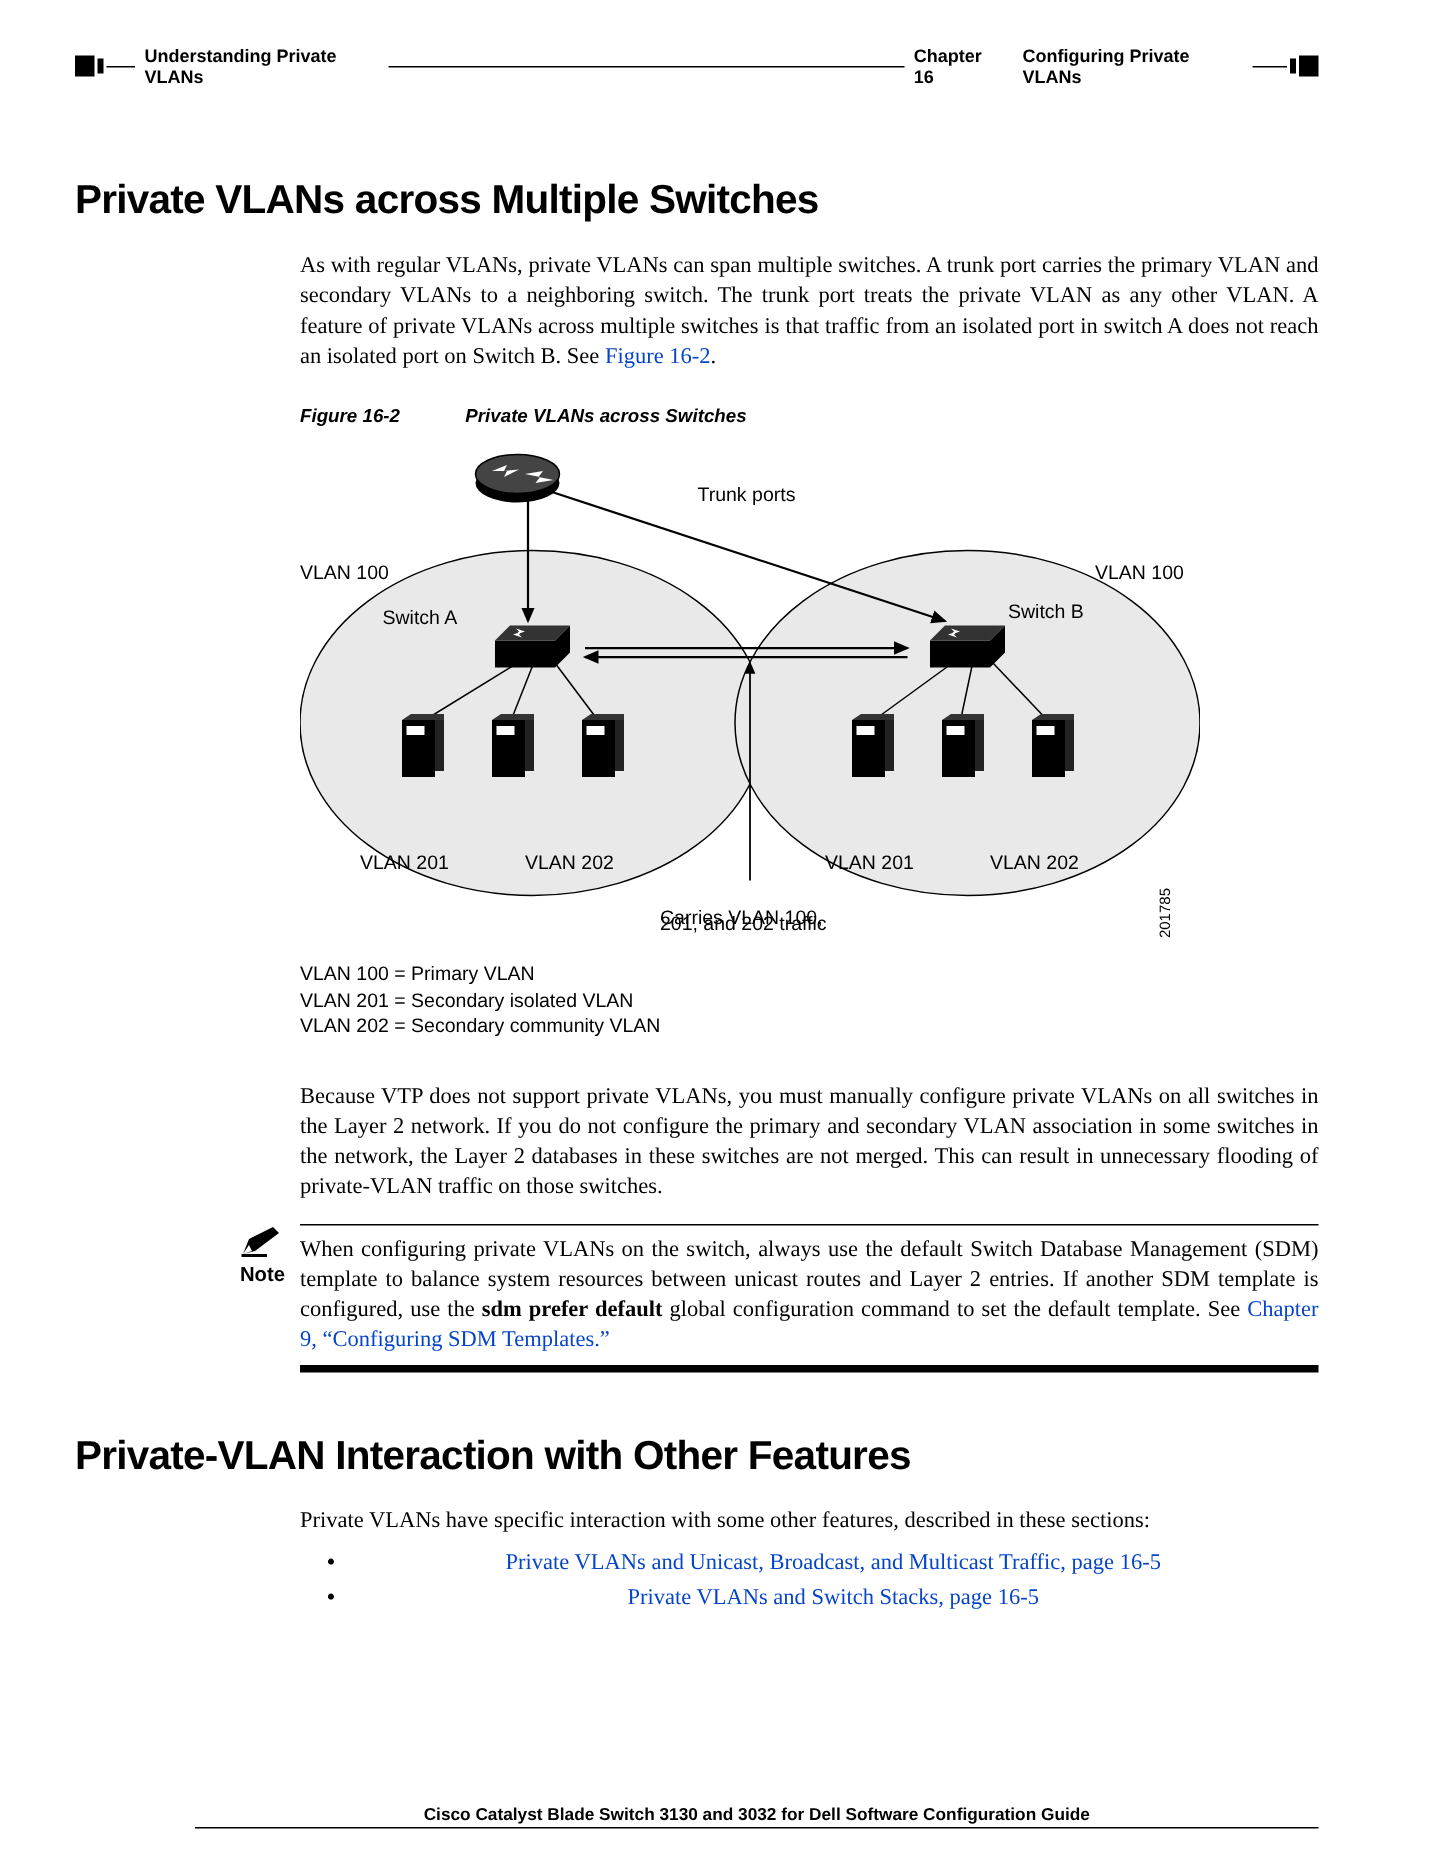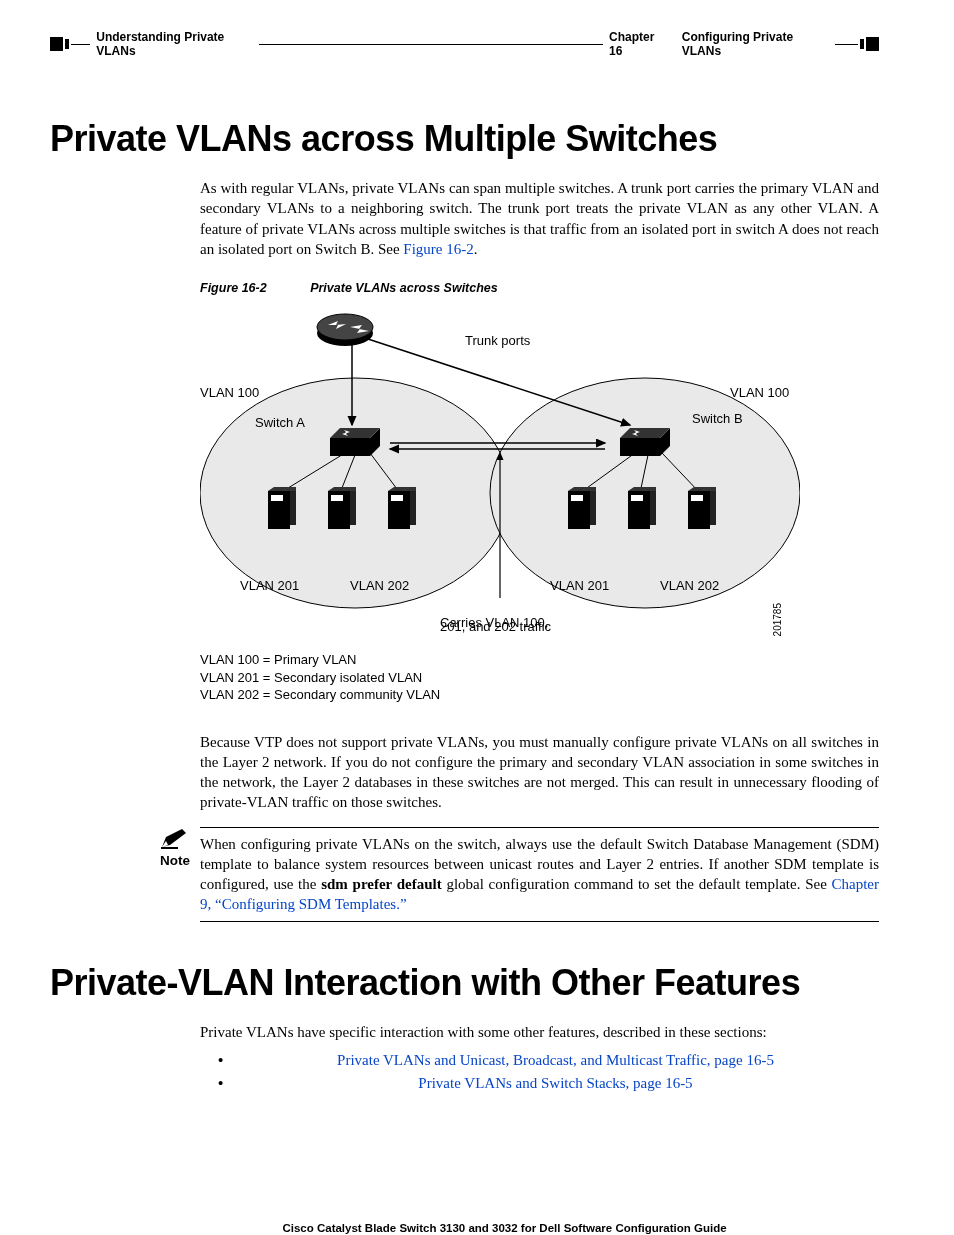--- a/index.html
+++ b/index.html
@@ -26,21 +26,21 @@
   }
   .hdr-left { display: flex; align-items: center; }
   .hdr-right { display: flex; align-items: center; }
   .bar-thick { background:#000; height:14px; width:14px; display:inline-block; }
   .bar-mid { background:#000; height:10px; width:4px; display:inline-block; margin:0 2px 0 2px; }
   .hdr-rule { border-top:1px solid #000; width: 360px; display:inline-block; vertical-align: middle; margin-right:6px;}
   .hdr-rule-r { border-top:1px solid #000; width: 24px; display:inline-block; vertical-align: middle; margin-left:6px;}
   h1.sec {
     font-family: Arial, Helvetica, sans-serif;
     font-weight: bold;
-    font-size: 36px;
+    font-size: 27px;
     margin: 60px 0 18px 0;
     letter-spacing: -0.5px;
   }
   .body-block { margin-left: 150px; }
   p { font-size: 15px; line-height: 1.35; margin: 0 0 10px 0; text-align: justify;}
   .link { color: #0645c8; }
   .fig-cap {
     font-family: Arial, Helvetica, sans-serif;
     font-size: 12.5px;
     font-weight: bold;
@@ -63,21 +63,21 @@
     margin-top: 8px;
   }
   .note-block {
     display: flex;
     margin: 14px 0 0 100px;
     align-items: flex-start;
   }
   .note-icon-col { width: 50px; text-align:center; }
   .note-icon { font-size: 26px; line-height: 0.5; display:block; }
   .note-label { font-family: Arial, Helvetica, sans-serif; font-weight:bold; font-size:13.5px; display:block; margin-top:4px;}
-  .note-body { flex:1; border-top:1px solid #000; border-bottom:1px solid #000000; padding: 6px 0; }
+  .note-body { flex:1; border-top:1px solid #000; border-bottom:5px solid #000000; padding: 6px 0; }
   .note-body p { margin:0; font-size:15px; }
   ul.links { list-style: none; padding-left: 18px; margin: 8px 0 0 0; }
   ul.links li { position: relative; padding-left: 14px; margin-bottom: 6px; font-size:15px;text-align:center;}
   ul.links li::before { content: "•"; position:absolute; left:0; top:0; font-weight:bold;}
   .ftr {
     margin-top: 130px;
     position: relative;
   }
   .ftr-title {
     font-family: Arial, Helvetica, sans-serif;
@@ -204,21 +204,21 @@
               <rect x="22" width="6" height="34" fill="#222"></rect>
               <path d="M0 0 l6 -4 l22 0 l0 4 z" fill="#333"></path>
               <rect x="3" y="4" width="12" height="6" fill="#fff"></rect>
             </g>
         </g>
       </svg>
       <span style="left:265px; top:30px;">Trunk ports</span>
       <span style="left:0px; top:82px;">VLAN 100</span>
       <span style="left:530px; top:82px;">VLAN 100</span>
       <span style="left:55px; top:112px;">Switch A</span>
-      <span style="left:492px; top:108px;">Switch B</span>
+      <span style="left:472px; top:108px;">Switch B</span>
       <span style="left:40px; top:275px;">VLAN 201</span>
       <span style="left:150px; top:275px;">VLAN 202</span>
       <span style="left:350px; top:275px;">VLAN 201</span>
       <span style="left:460px; top:275px;">VLAN 202</span>
       <span style="left:240px; top:312px;">Carries VLAN 100,</span>
       <span style="left:240px; top:316px;">201, and 202 traffic</span>
       <span style="left:572px; top:300px; font-size:10px; writing-mode:vertical-rl; transform:rotate(180deg);">201785</span>
     </div>
 
     <div class="legend">

